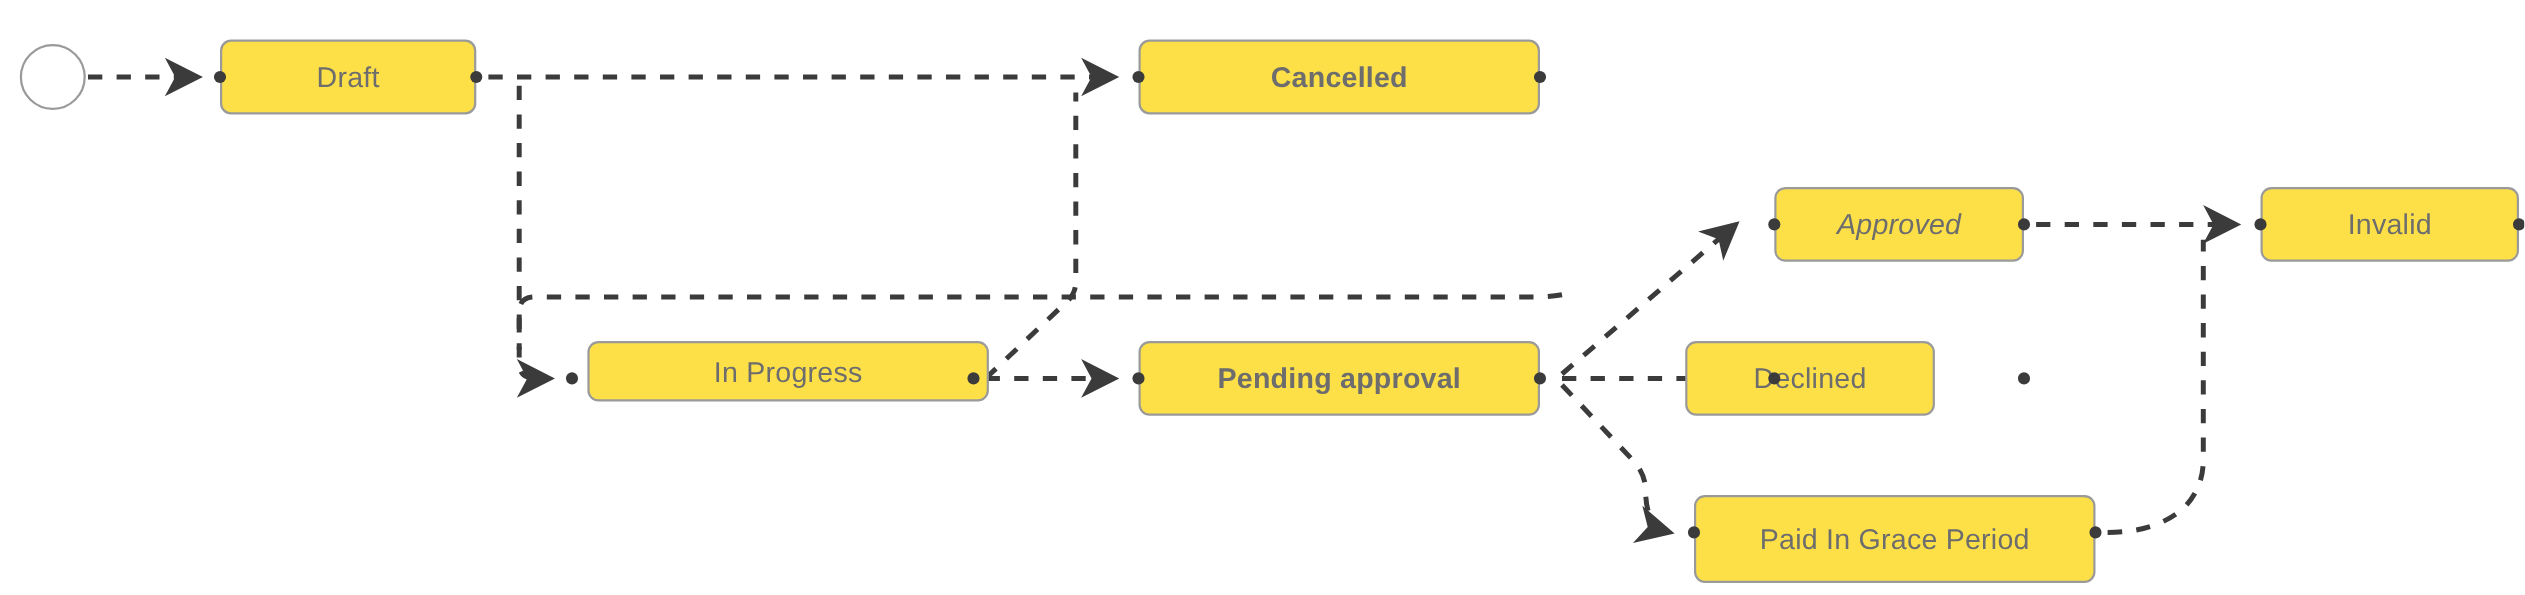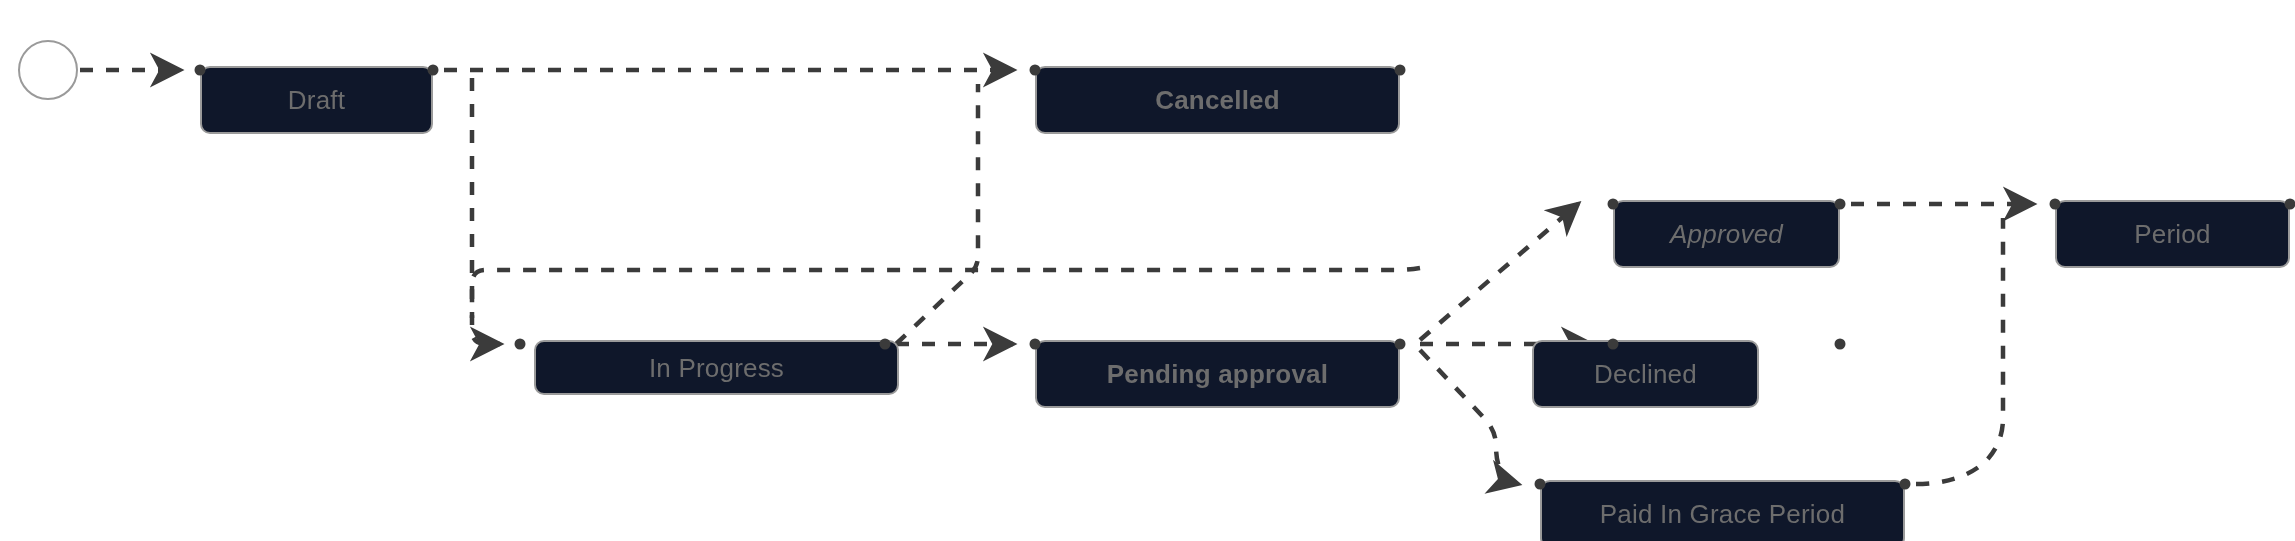--- a/index.html
+++ b/index.html
@@ -23,25 +23,24 @@
     left: 0;
     top: 0;
     width: 2295px;
     height: 541px;
   }
   .node {
     position: absolute;
     box-sizing: border-box;
     border: 2px solid #9a9a9a;
     border-radius: 10px;
-    background: #0f172a;
+    background: #fde047;
     display: flex;
     align-items: center;
     justify-content: center;
-    margin-top: 30px;
   }
   .node-label {
     font-family: "Liberation Sans", sans-serif;
     font-size: 26px;
     color: #6d6d6d;
     letter-spacing: 0.2px;
     white-space: nowrap;
     line-height: 1;
   }
   .start-node {
@@ -129,25 +128,25 @@
   </div>
   <div class="port" style="left:1613px; top:204px;"></div>
   <div class="port" style="left:1840px; top:204px;"></div>
 
   <div class="node" style="left:1532px; top:310px; width:227px; height:68px;">
     <span class="node-label">Declined</span>
   </div>
   <div class="port" style="left:1613px; top:344px;"></div>
   <div class="port" style="left:1840px; top:344px;"></div>
 
-  <div class="node" style="left:1540px; top:450px; width:365px; height:68px;">
+  <div class="node" style="left:1540px; top:450px; width:365px; height:80px;">
     <span class="node-label">Paid In Grace Period</span>
   </div>
   <div class="port" style="left:1540px; top:484px;"></div>
   <div class="port" style="left:1905px; top:484px;"></div>
 
   <div class="node" style="left:2055px; top:170px; width:235px; height:68px;">
-    <span class="node-label">Period</span>
+    <span class="node-label">Invalid</span>
   </div>
   <div class="port" style="left:2055px; top:204px;"></div>
   <div class="port" style="left:2290px; top:204px;"></div>
 
 </div>
 
 </body></html>

